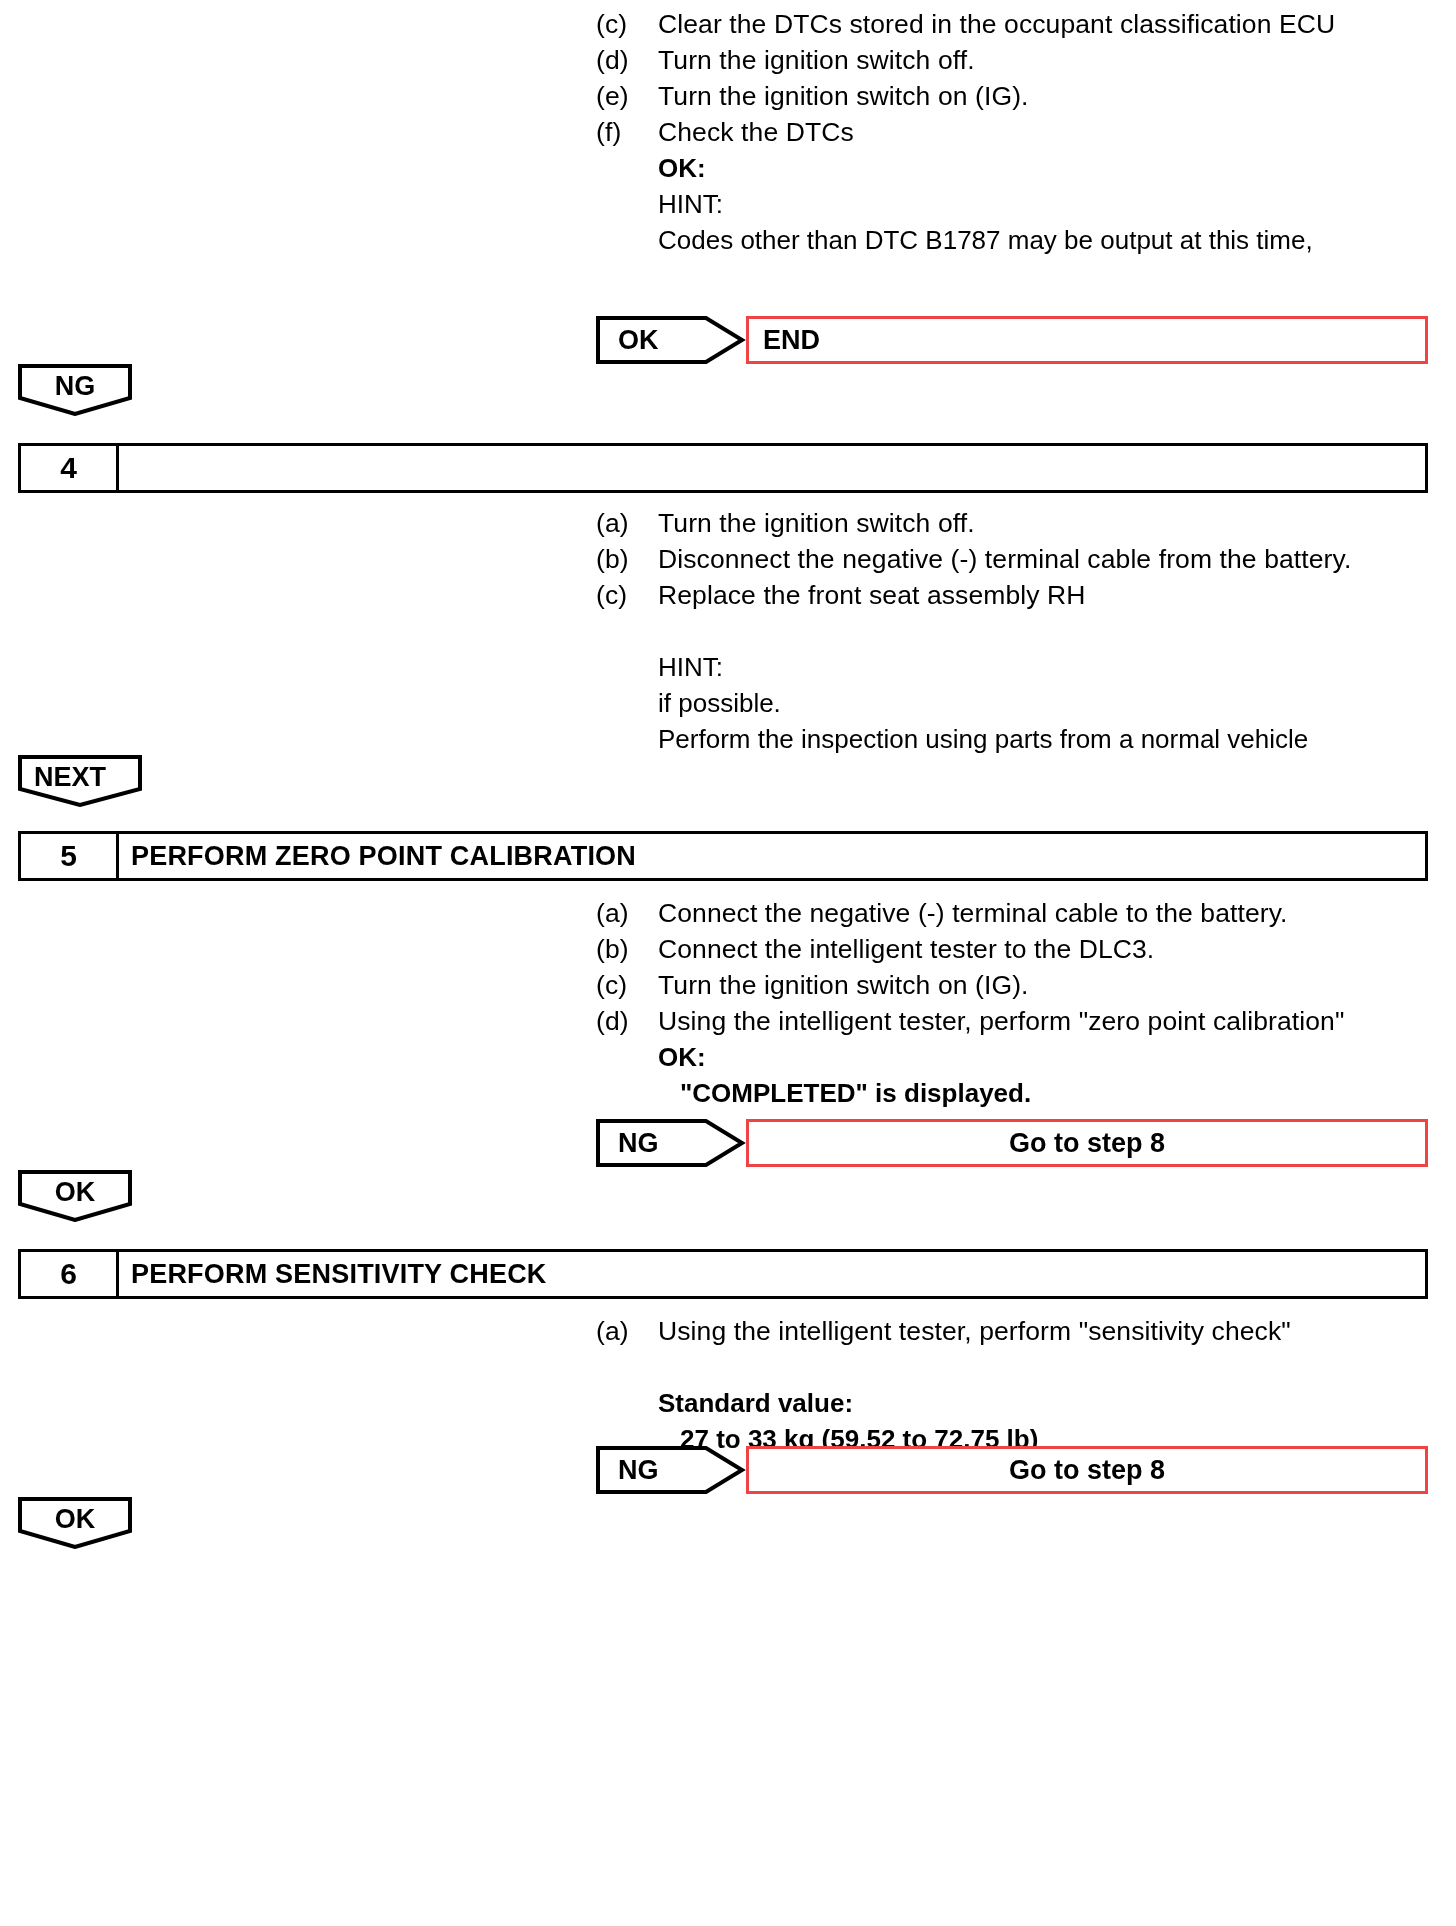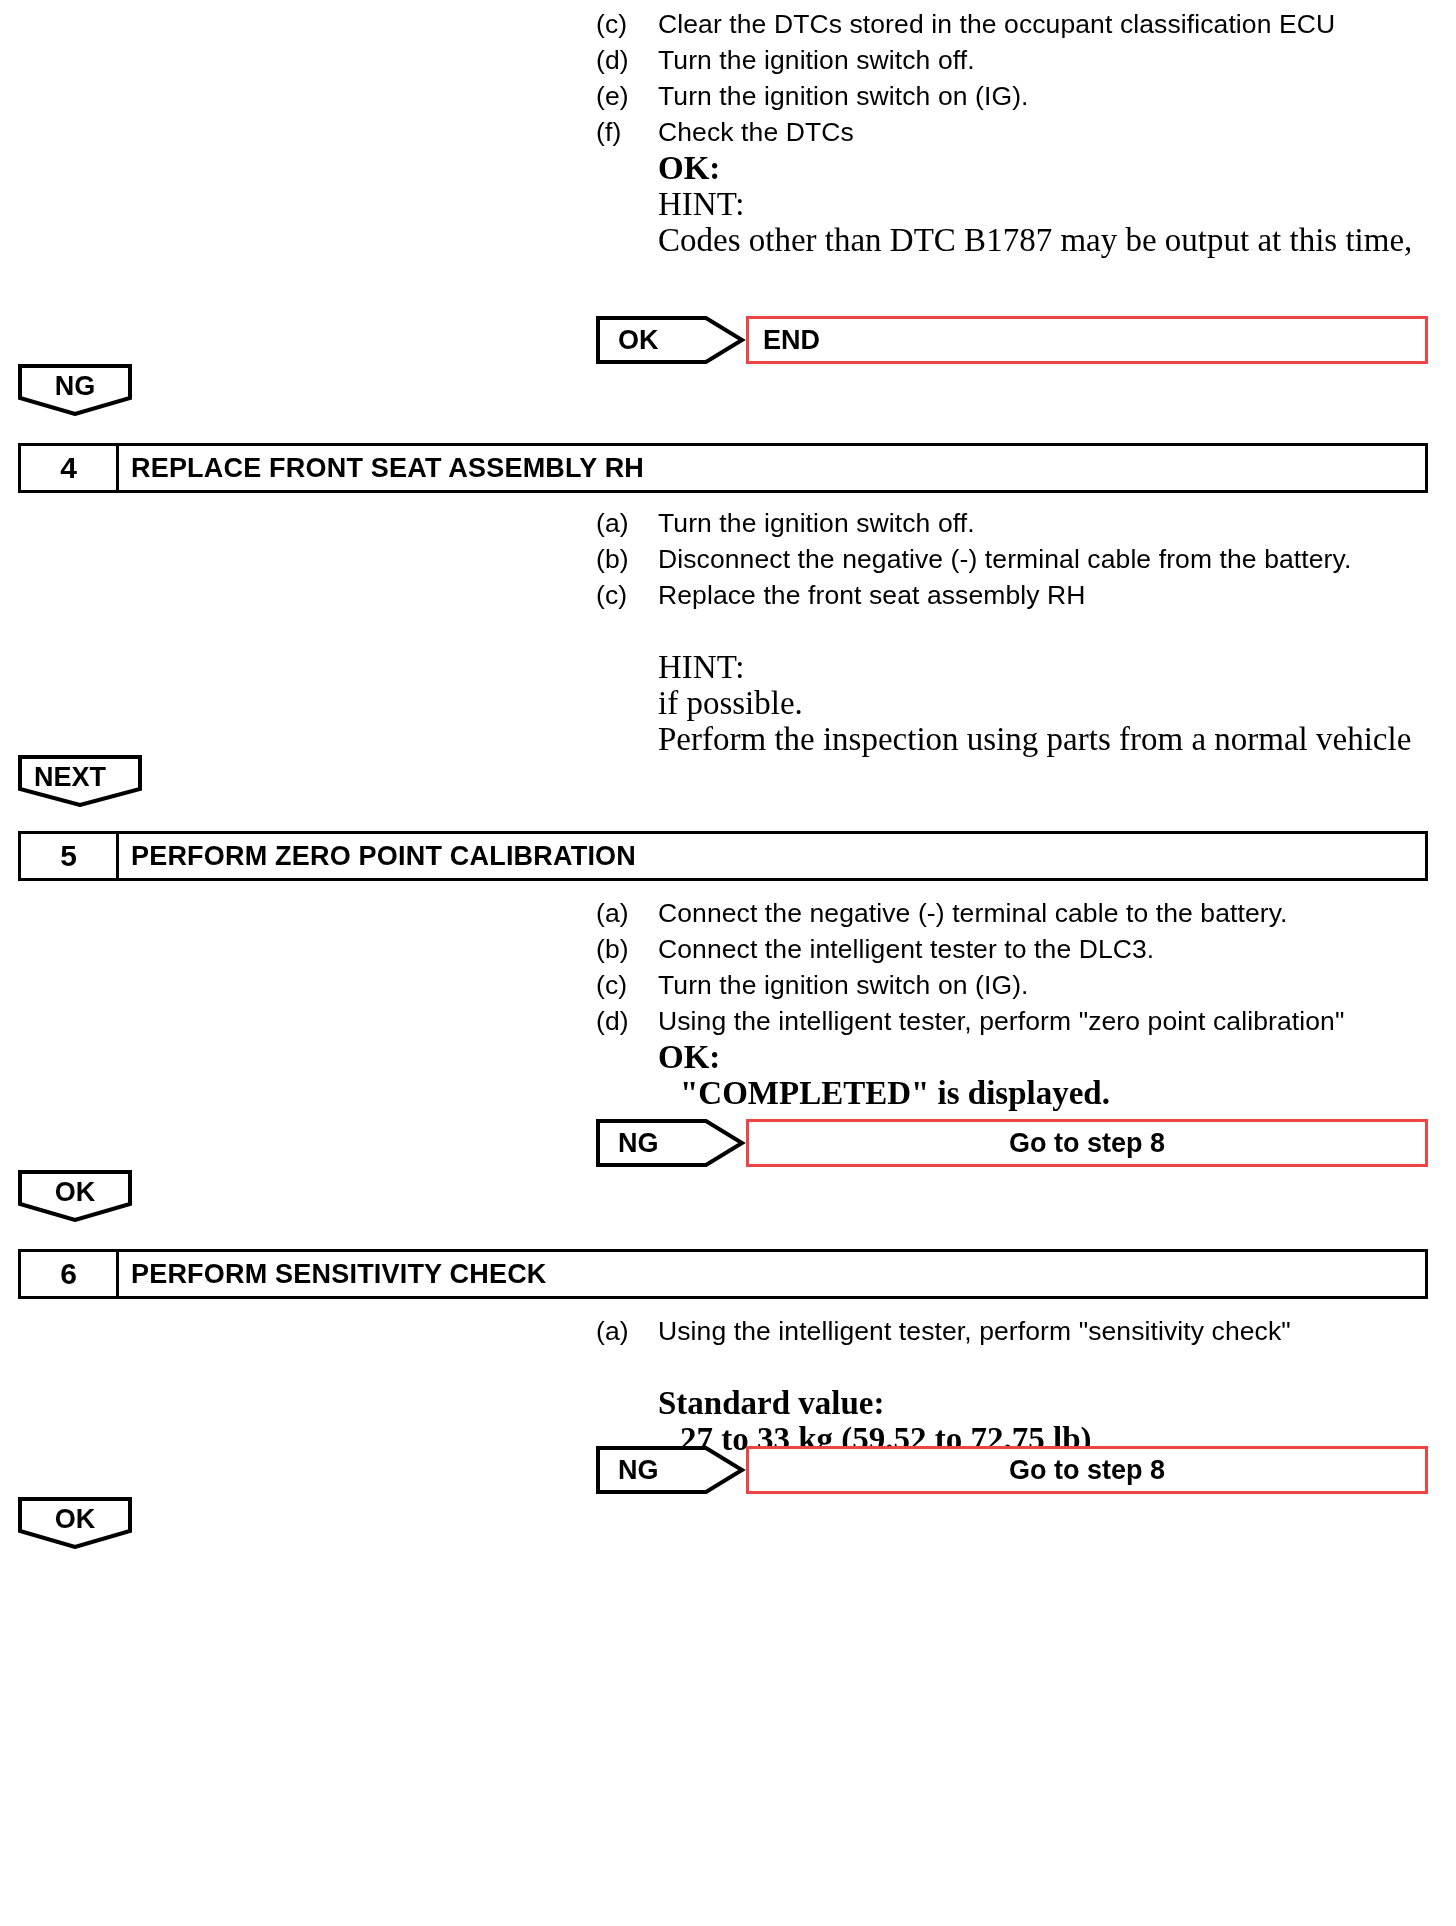--- a/index.html
+++ b/index.html
@@ -39,24 +39,23 @@
   .instr-label {
     width: 62px;
     flex: 0 0 62px;
     text-align: left;
   }
   .instr-text {
     flex: 1 1 auto;
   }
 
   .sub-line {
-    font-size: 33px;
+    font-size: 26px;
     line-height: 36px;
     padding-left: 62px;
-    font-family: Liberation Serif, serif;
   }
   .sub-line.bold {
     font-weight: bold;
   }
   .sub-line.indent {
     padding-left: 84px;
     font-weight: bold;
   }
   .spacer-line {
     height: 36px;
@@ -209,21 +208,20 @@
 
   <div class="conn-tab" style="left: 18px; top: 364px;">
     <svg width="114" height="52" viewBox="0 0 114 52" xmlns="http://www.w3.org/2000/svg">
       <path d="M 2,2 L 112,2 L 112,34 L 57,50 L 2,34 Z" fill="#ffffff" stroke="#000000" stroke-width="4" stroke-linejoin="miter"></path>
     </svg>
     <span class="conn-label">NG</span>
   </div>
 
   <div class="step-header" style="top: 443px;">
     <div class="step-num">4</div>
-    <div class="step-title">REPLACE FRONT SEAT ASSEMBLY RH</div>
   </div>
 
   <div class="instr-block" style="top: 505px;">
     <div class="instr-row">
       <span class="instr-label">(a)</span>
       <span class="instr-text">Turn the ignition switch off.</span>
     </div>
     <div class="instr-row">
       <span class="instr-label">(b)</span>
       <span class="instr-text">Disconnect the negative (-) terminal cable from the battery.</span>

